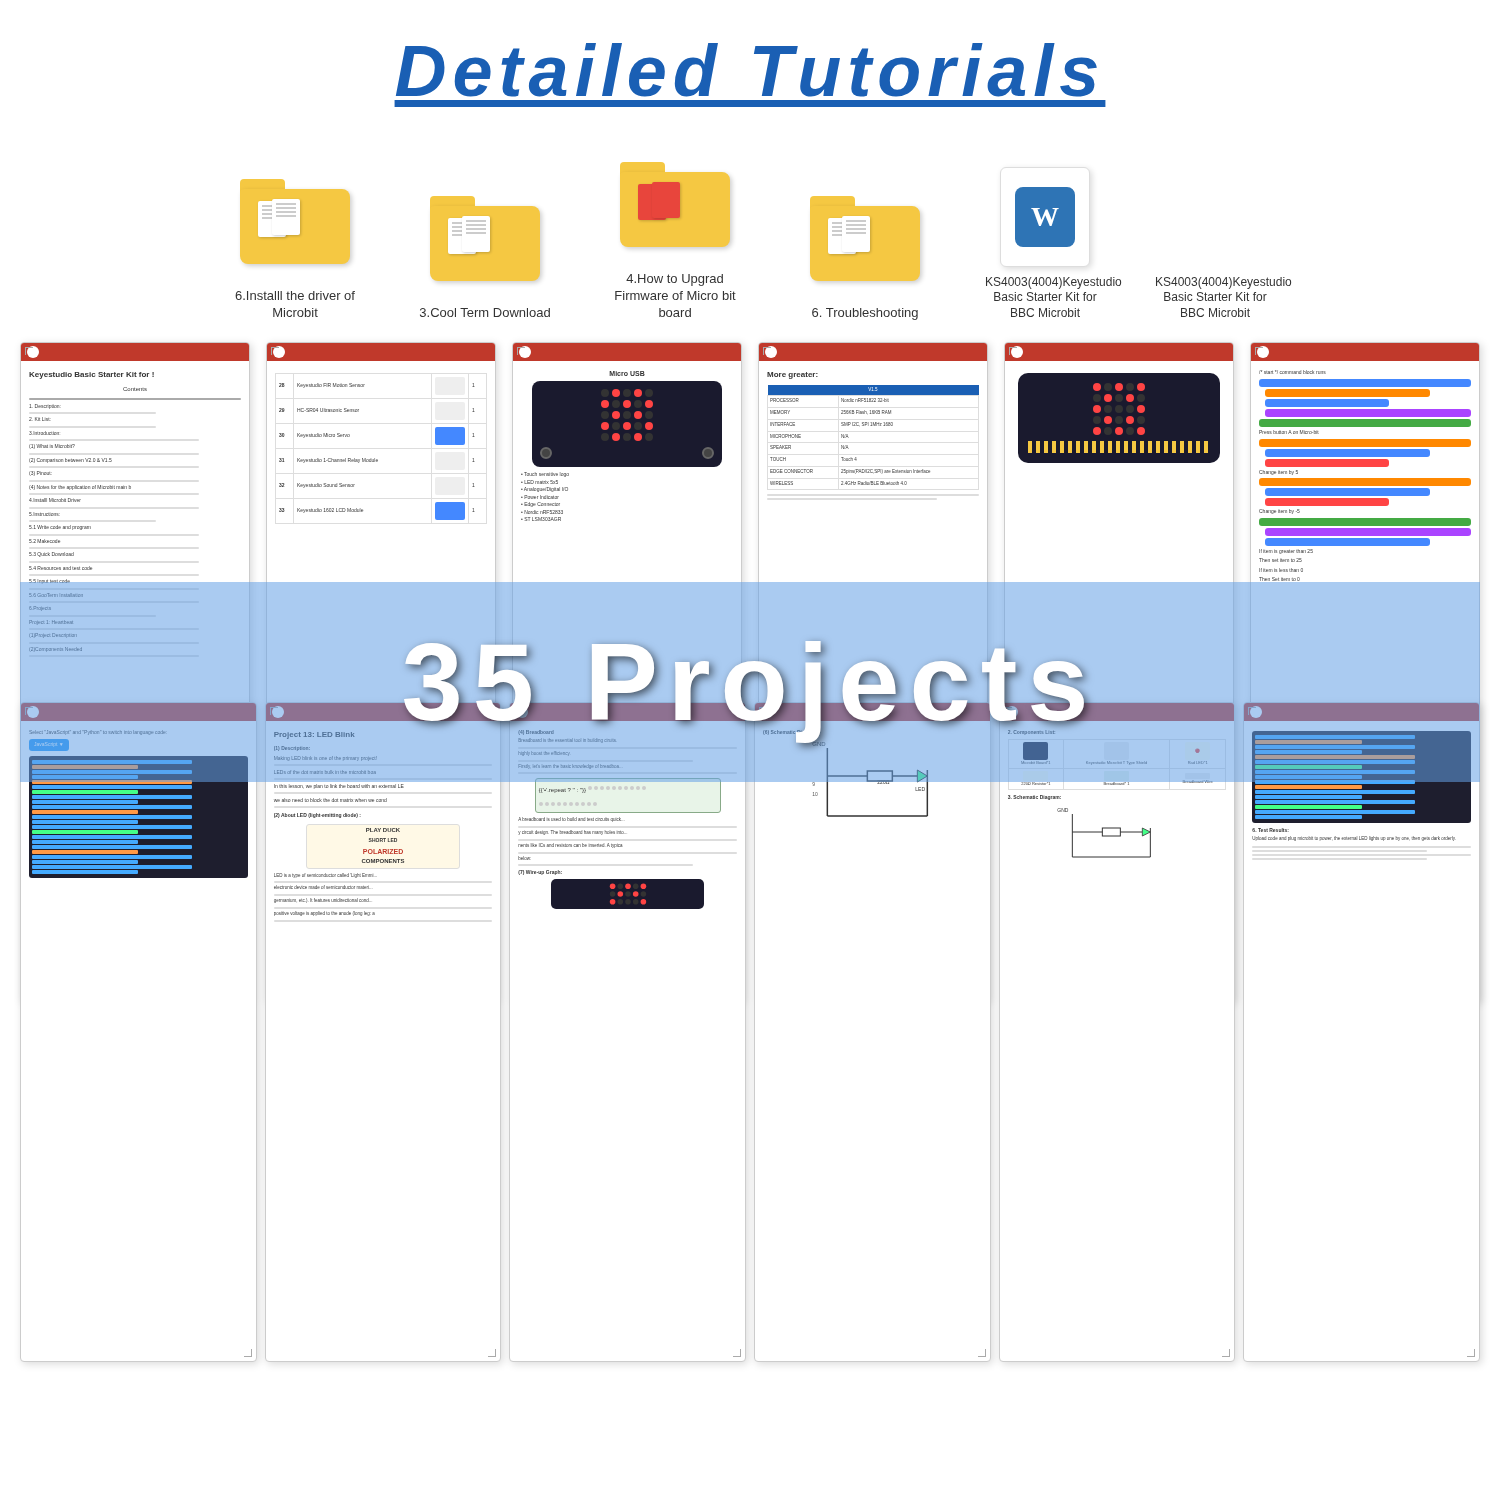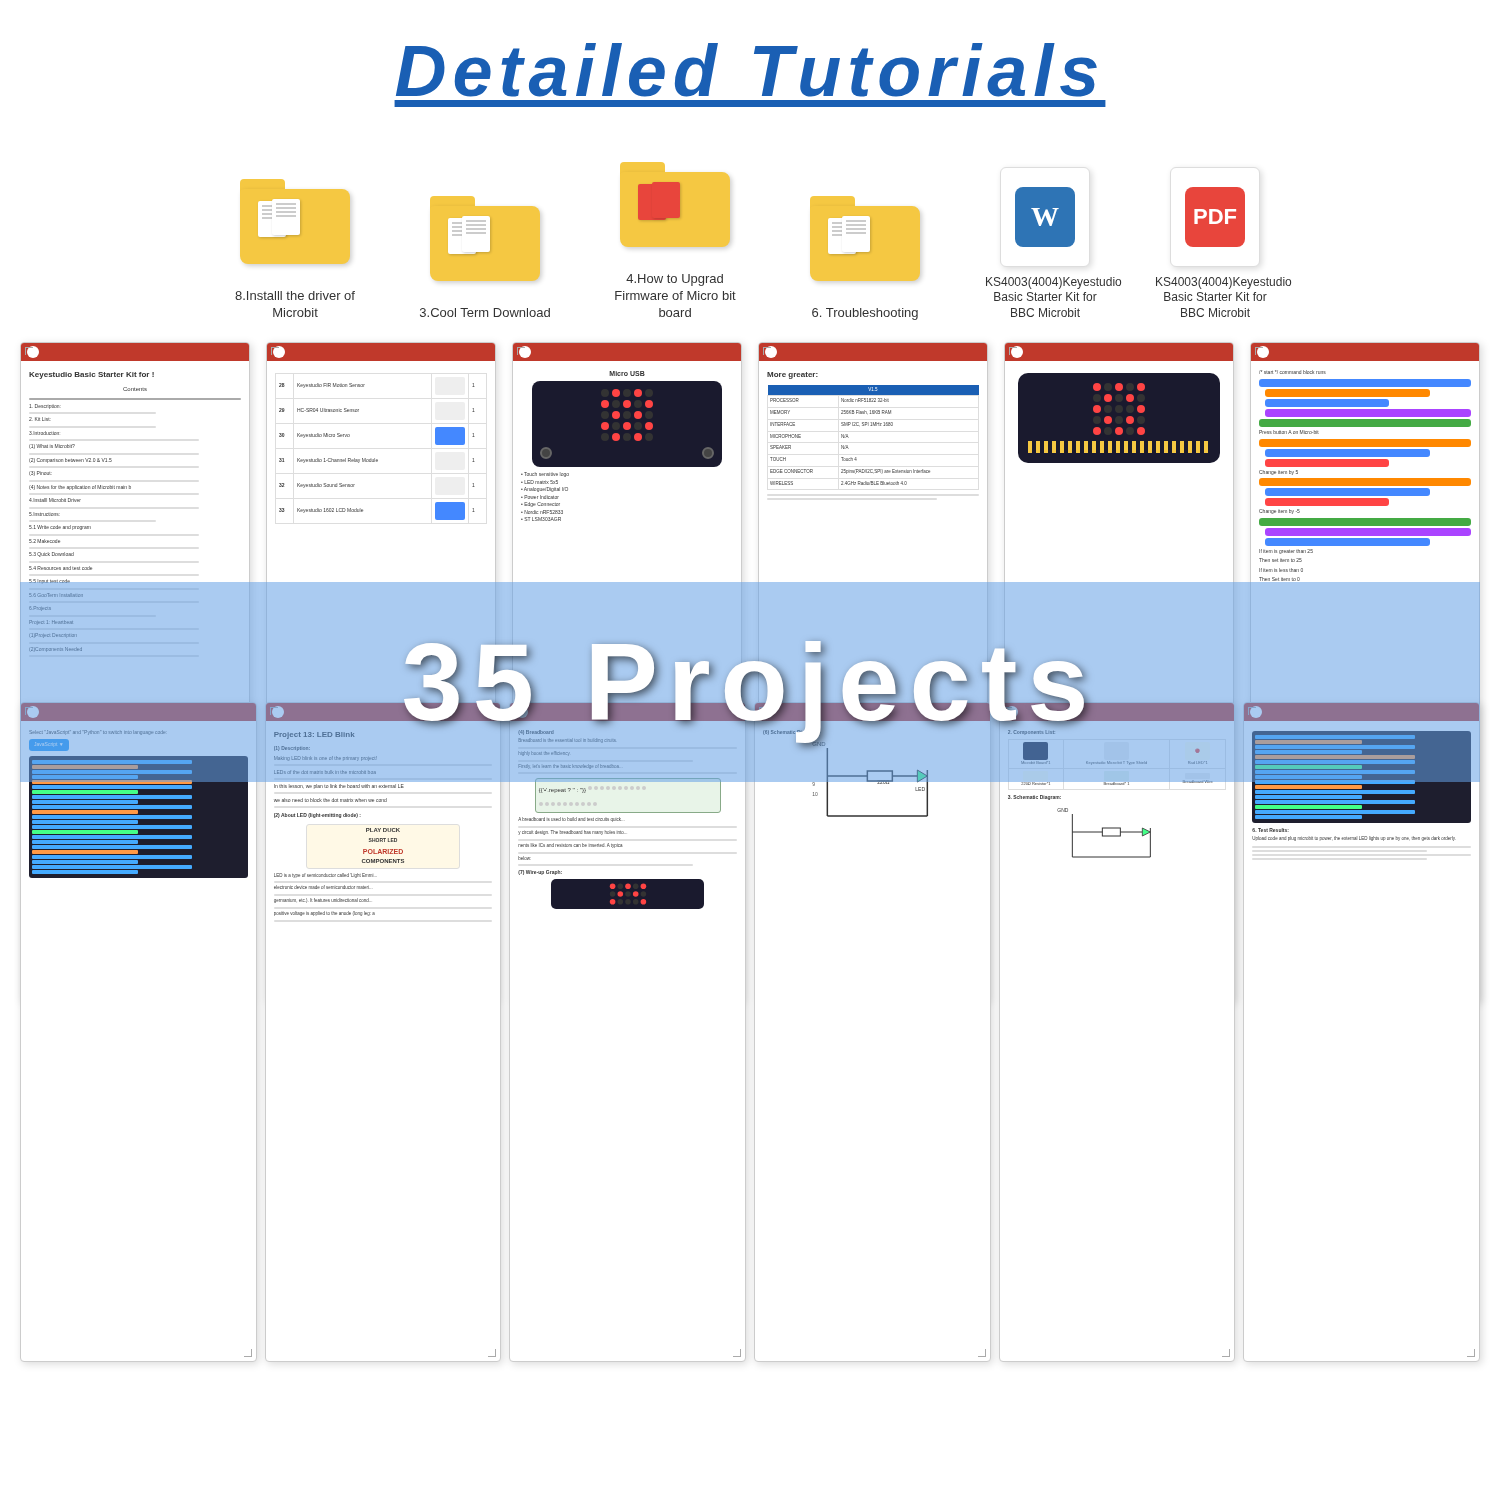--- a/index.html
+++ b/index.html
@@ -395,21 +395,21 @@
 <div class="folders-section">
 
   <div class="folder-item">
     <div class="folder-icon">
       <div class="folder-tab"></div>
       <div class="folder-body">
         <div class="folder-doc"></div>
         <div class="folder-doc2"></div>
       </div>
     </div>
-    <div class="folder-label">8.Installl the driver of Microbit</div>
+    <div class="folder-label">6.Installl the driver of Microbit</div>
   </div>
 
 
   <div class="folder-item">
     <div class="folder-icon">
       <div class="folder-tab"></div>
       <div class="folder-body">
         <div class="folder-doc"></div>
         <div class="folder-doc2"></div>
       </div>
@@ -441,23 +441,20 @@
   </div>
 
   <div class="file-item">
     <div class="word-icon">
       <div class="word-inner">W</div>
     </div>
     <div class="file-label">KS4003(4004)Keyestudio Basic Starter Kit for BBC Microbit</div>
   </div>
 
   <div class="file-item">
-    <div class="pdf-icon">
-      <div class="pdf-inner">PDF</div>
-    </div>
     <div class="file-label">KS4003(4004)Keyestudio Basic Starter Kit for BBC Microbit</div>
   </div>
 
 </div>
 
 <div class="pages-section" style="width:1460px;margin:0 auto;">
 
   <div style="position:absolute;top:0;left:0;right:0;display:flex;gap:16px;height:320px;">
 
     <div class="doc-thumb">

